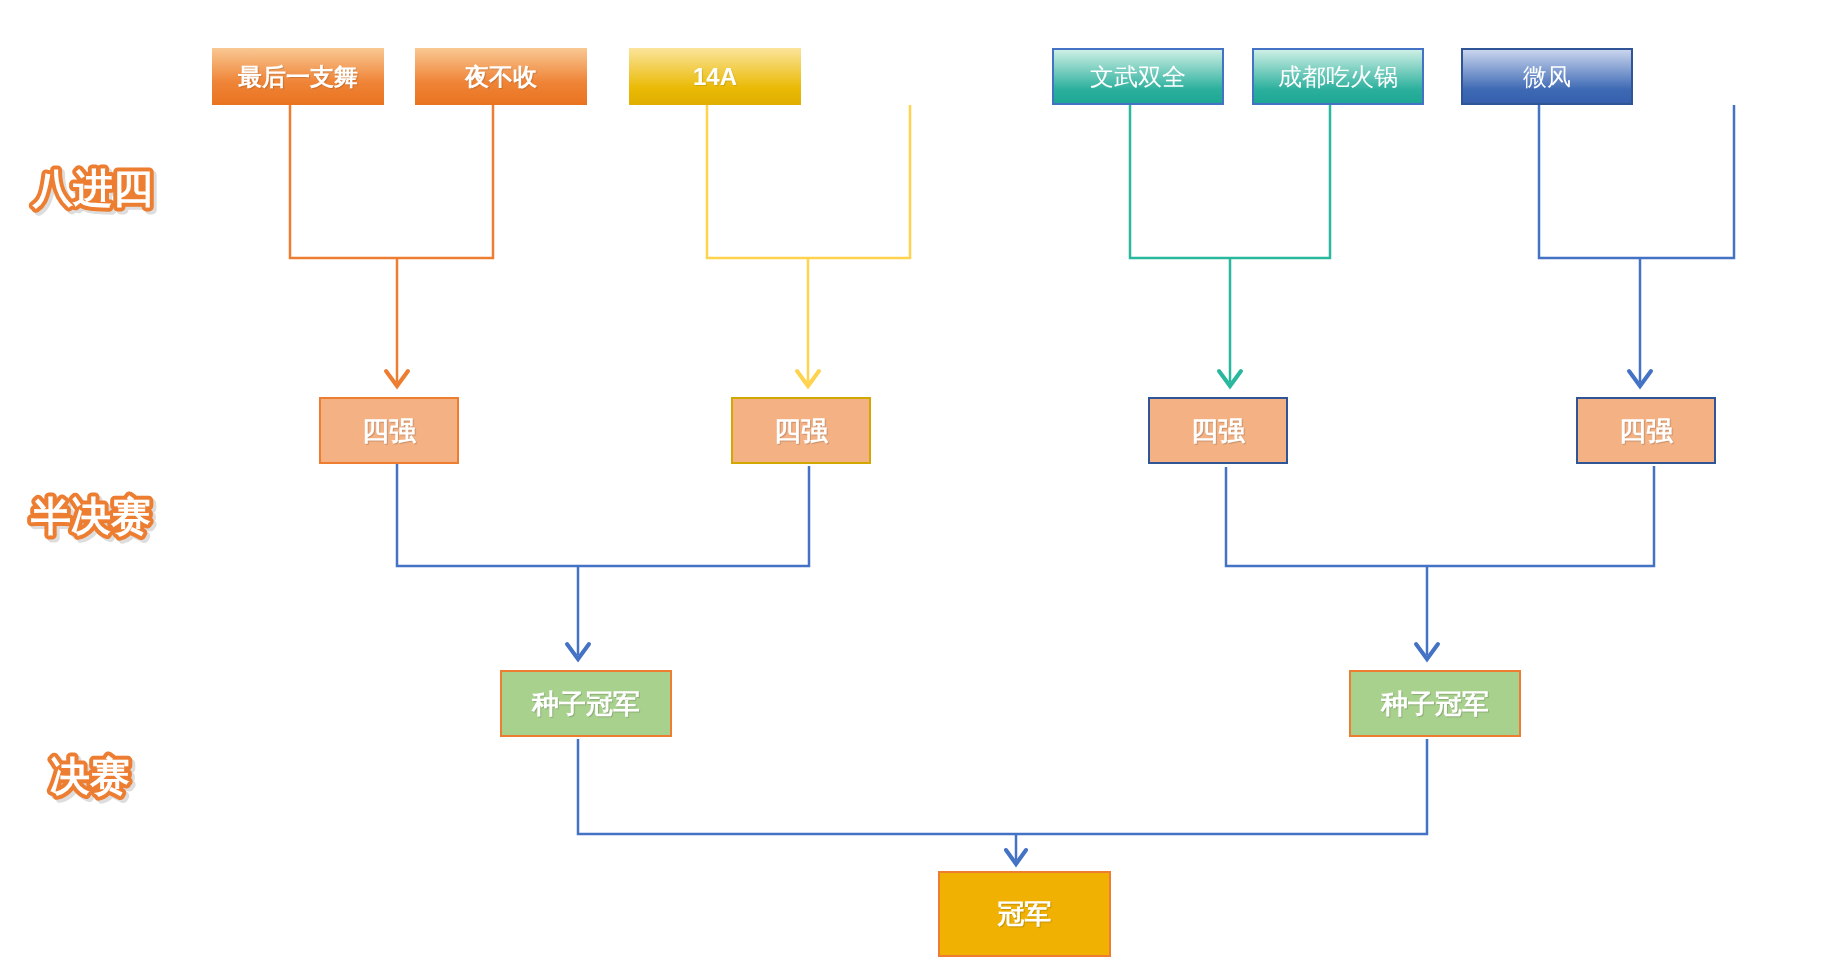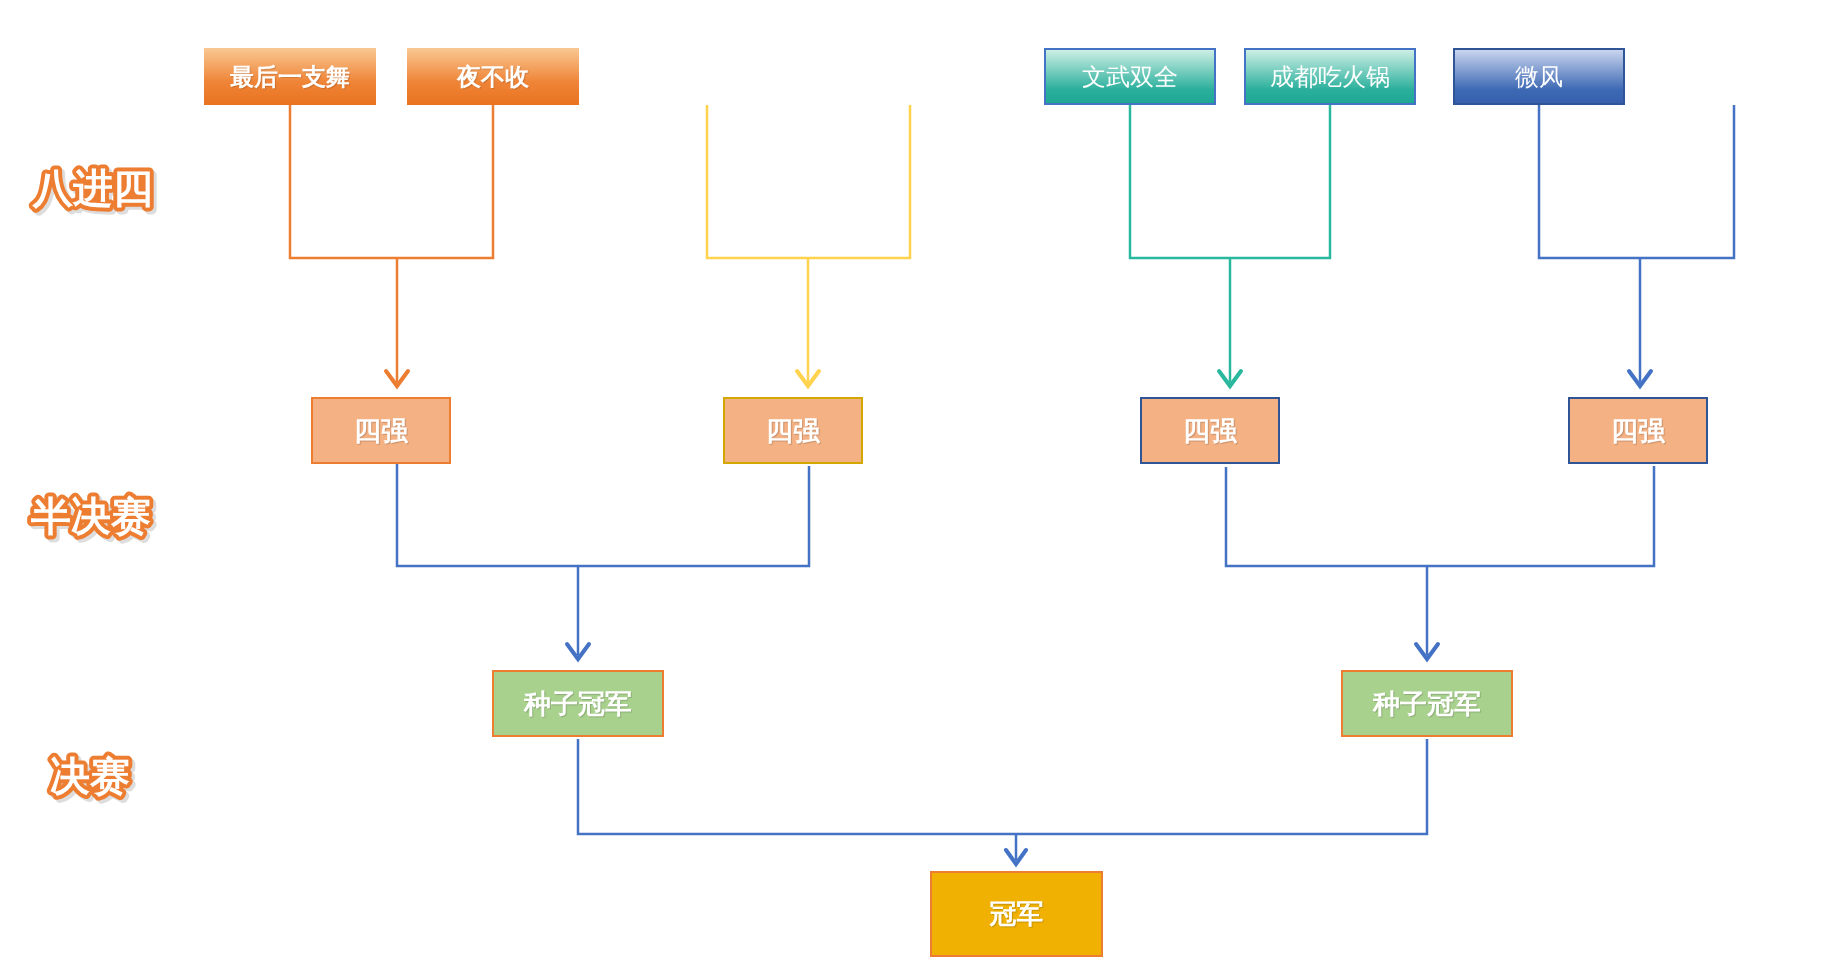--- a/index.html
+++ b/index.html
@@ -17,20 +17,21 @@
     width: 1846px; height: 979px;
   }
   .box {
     position: absolute;
     display: flex;
     align-items: center;
     justify-content: center;
     color: #ffffff;
     box-sizing: border-box;
     white-space: nowrap;
+    margin-left: 8px;
   }
   
   .team { top: 48px; width: 172px; height: 57px; font-size: 24px; }
   .grad-orange {
     background: linear-gradient(180deg, #f9c893 0%, #ef8437 60%, #e9731f 100%);
     font-weight: 700;
     text-shadow: 1px 1px 1px rgba(0,0,0,0.15);
   }
   .grad-gold {
     background: linear-gradient(180deg, #fbe49b 0%, #eaba06 70%, #dfae00 100%);
@@ -128,20 +129,21 @@
     <path class="wire c-blue" d="M1427 566 L1427 655"></path>
     <polyline class="head c-blue" points="1416,644 1427,659 1438,644"></polyline>
 
     <path class="wire c-blue" d="M578 739 L578 834 L1427 834 L1427 739"></path>
     <path class="wire c-blue" d="M1016 834 L1016 860"></path>
     <polyline class="head c-blue" points="1006,850 1016,864 1026,850"></polyline>
   </svg>
 
   <div class="box team grad-orange" style="left:204px">最后一支舞</div>
   <div class="box team grad-orange" style="left:407px">夜不收</div>
+  <div class="box team grad-gold" style="left:621px">14A</div>
   <div class="box team grad-teal" style="left:1244px">成都吃火锅</div>
   <div class="box team grad-teal" style="left:1044px">文武双全</div>
   <div class="box team grad-blue" style="left:1453px">微风</div>
 
   <div class="box quarter" style="left:311px">四强</div>
   <div class="box quarter border-gold" style="left:723px">四强</div>
   <div class="box quarter border-blue" style="left:1140px">四强</div>
   <div class="box quarter border-blue" style="left:1568px">四强</div>
 
   <div class="box semiwin" style="left:492px">种子冠军</div>

